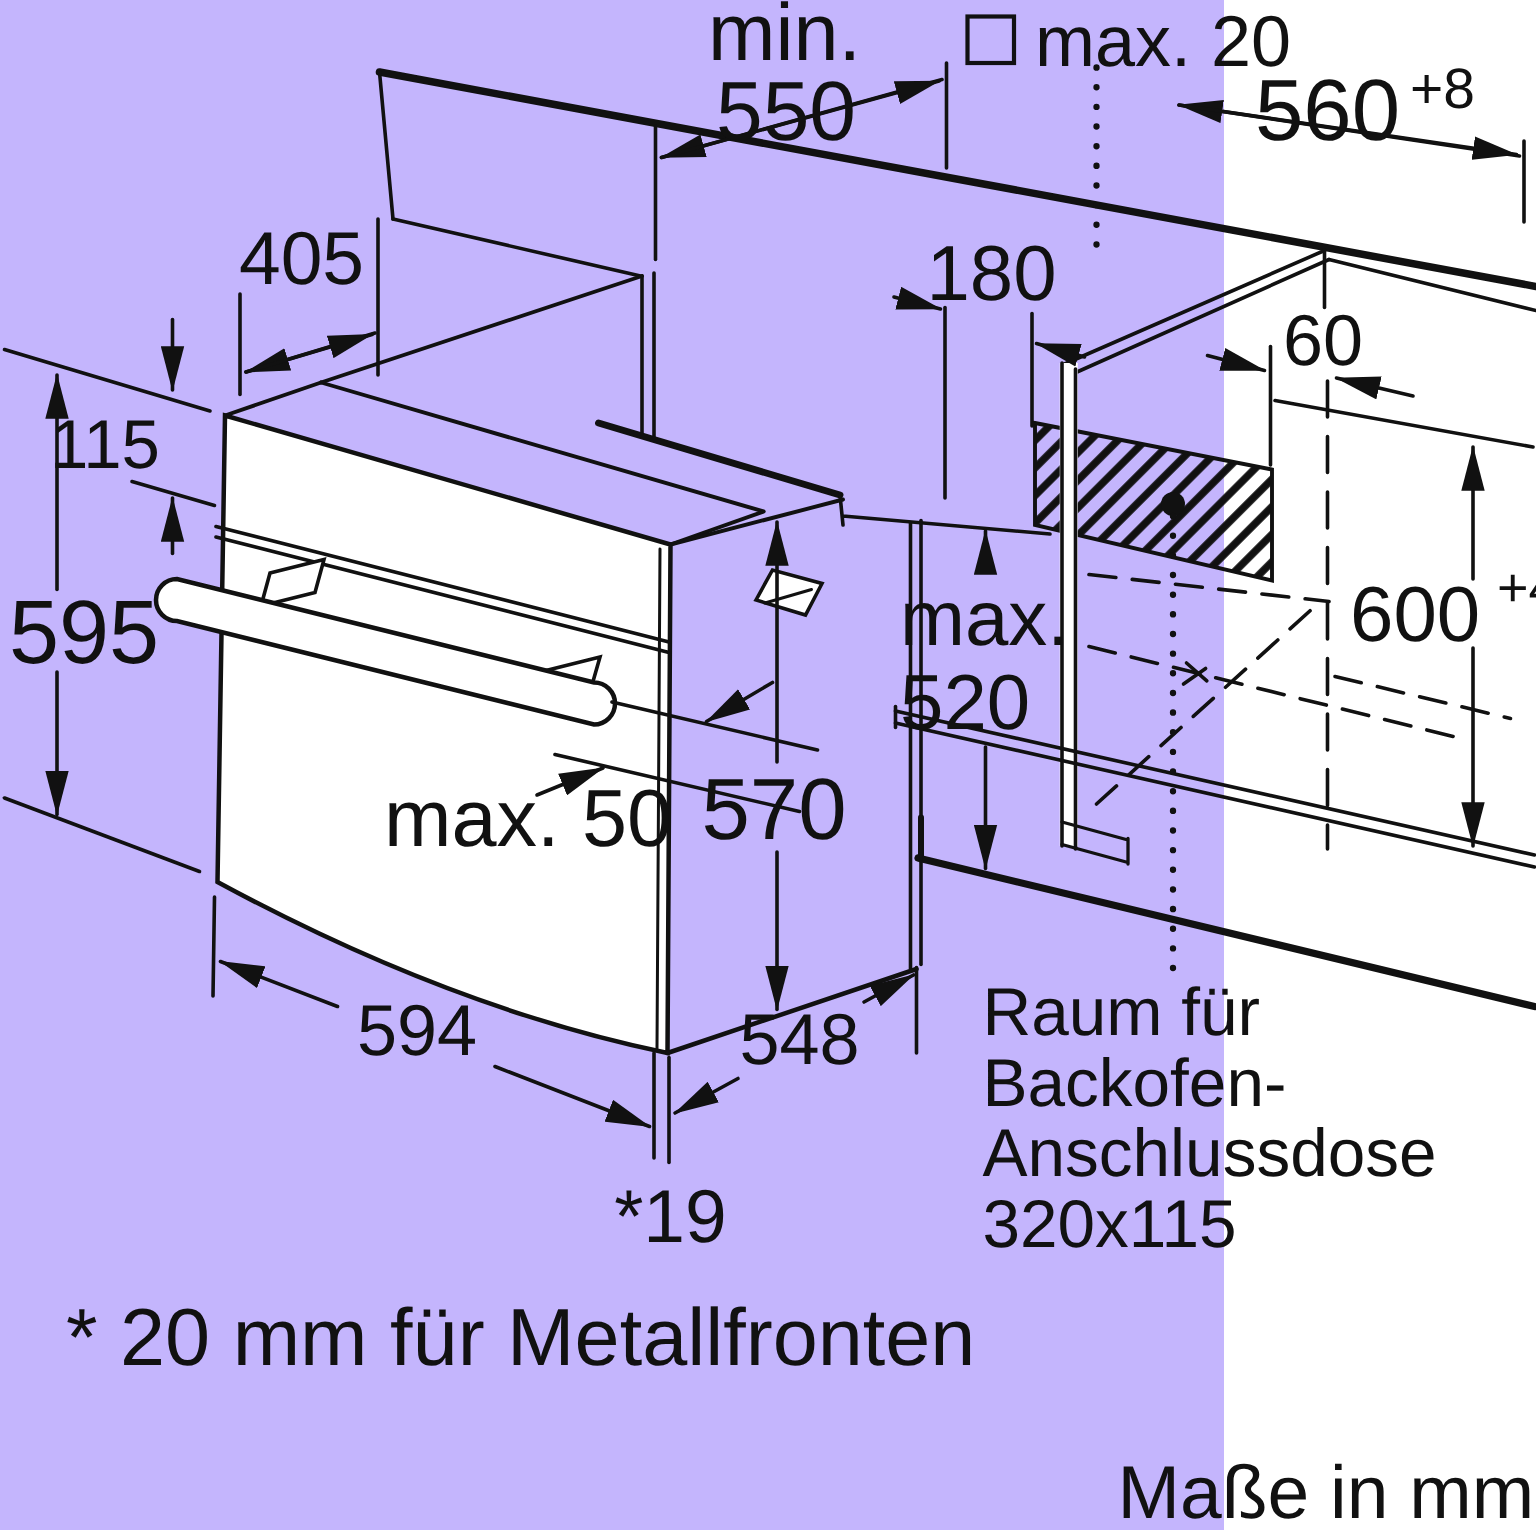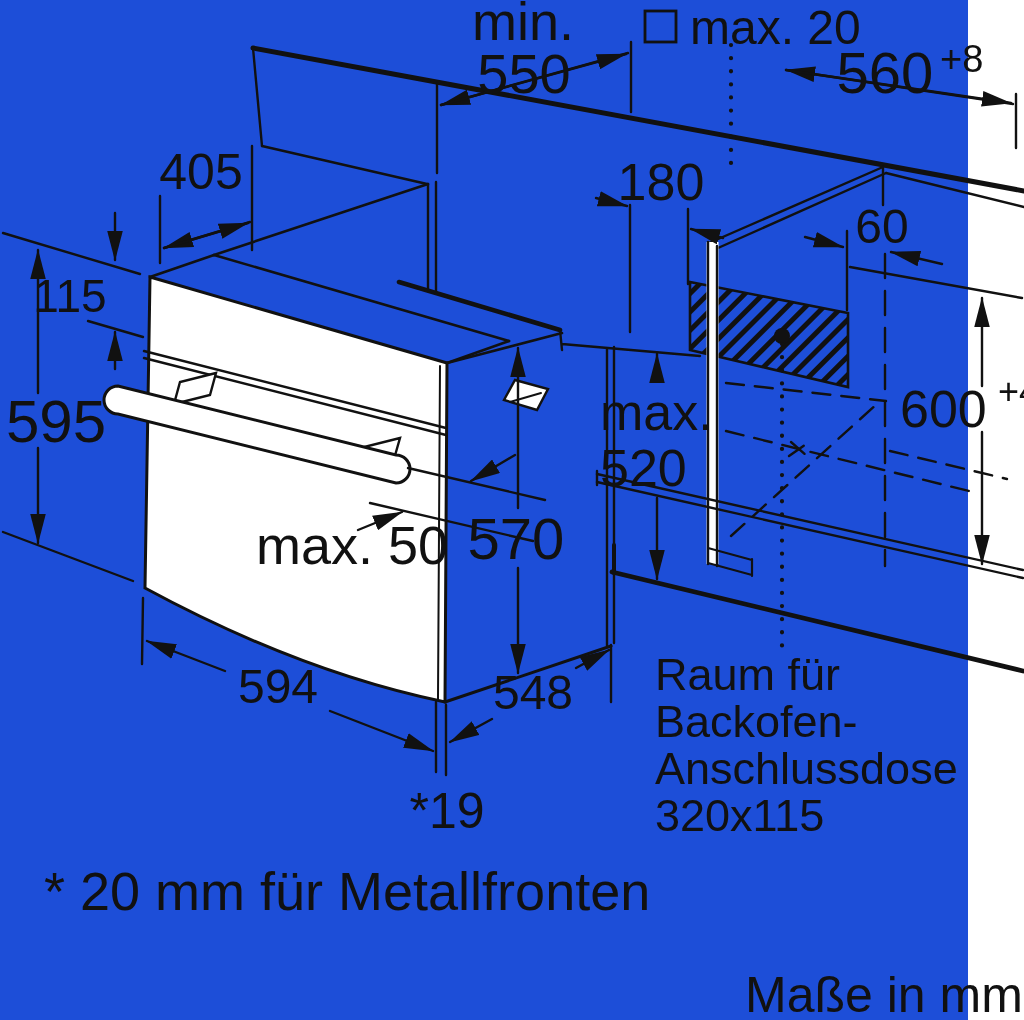--- a/index.html
+++ b/index.html
@@ -1,16 +1,16 @@
 <!DOCTYPE html>
 <html><head>
 <meta charset="utf-8">
 <style>
   html,body{margin:0;padding:0;background:#ffffff;}
-  .stage{width:968px;height:1020px;position:relative;background:#1d4ed8;font-family:"Liberation Sans","DejaVu Sans",sans-serif;}
+  .stage{width:816px;height:1020px;position:relative;background:#c4b5fd;font-family:"Liberation Sans","DejaVu Sans",sans-serif;}
   svg{display:block;}
   text{fill:#111111;font-family:"Liberation Sans","DejaVu Sans",sans-serif;}
   .ln{stroke:#111111;fill:none;stroke-linecap:round;stroke-linejoin:round;}
   .fillw{fill:#ffffff;}
 </style>
 </head>
 <body>
 
 <div class="stage">
 <svg width="1024" height="1020" viewBox="0 0 1024 1020">

